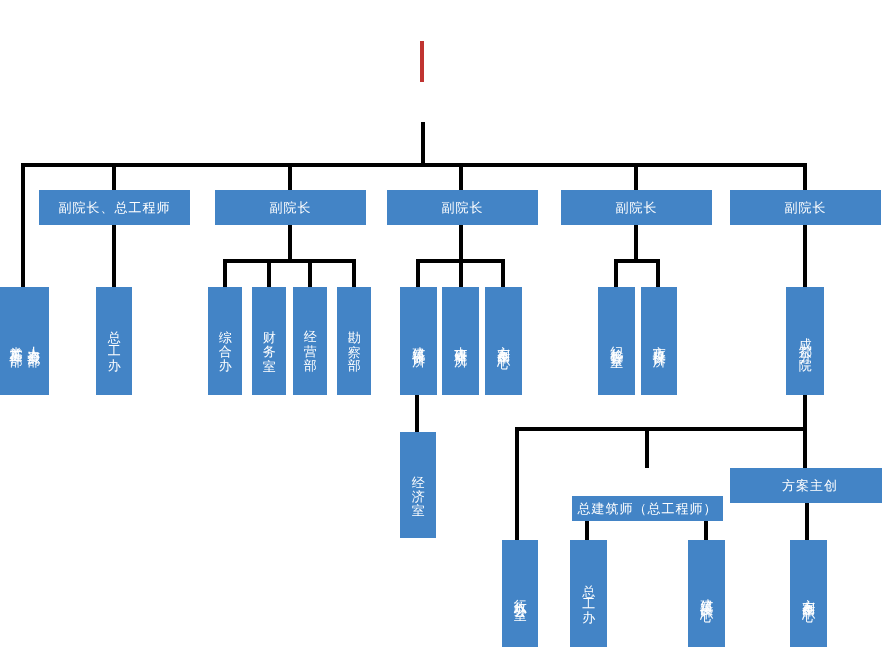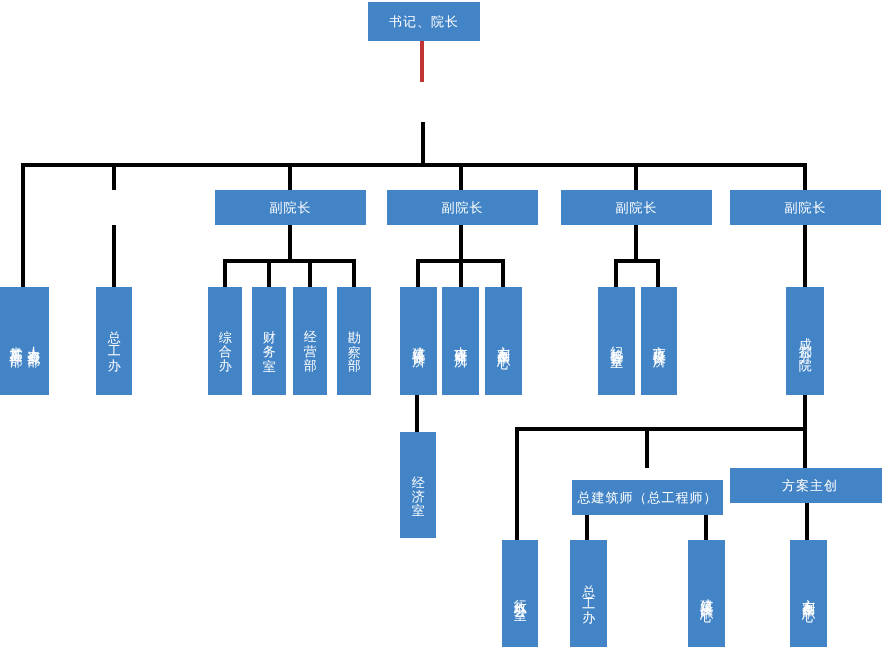--- a/index.html
+++ b/index.html
@@ -50,21 +50,21 @@
     <div class="edge" style="left: 656px; top: 263px; width: 4px; height: 24px; background: rgb(0, 0, 0);"></div>
     <div class="edge" style="left: 803px; top: 225px; width: 4px; height: 62px; background: rgb(0, 0, 0);"></div>
     <div class="edge" style="left: 415px; top: 395px; width: 4px; height: 37px; background: rgb(0, 0, 0);"></div>
     <div class="edge" style="left: 803px; top: 395px; width: 4px; height: 73px; background: rgb(0, 0, 0);"></div>
     <div class="edge" style="left: 515px; top: 427px; width: 292px; height: 4px; background: rgb(0, 0, 0);"></div>
     <div class="edge" style="left: 515px; top: 427px; width: 4px; height: 113px; background: rgb(0, 0, 0);"></div>
     <div class="edge" style="left: 645px; top: 431px; width: 4px; height: 37px; background: rgb(0, 0, 0);"></div>
     <div class="edge" style="left: 585px; top: 503px; width: 4px; height: 37px; background: rgb(0, 0, 0);"></div>
     <div class="edge" style="left: 704px; top: 503px; width: 4px; height: 37px; background: rgb(0, 0, 0);"></div>
     <div class="edge" style="left: 805px; top: 503px; width: 4px; height: 37px; background: rgb(0, 0, 0);"></div>
-    <div class="node hbox" style="left: 368px; top: 2px; width: 112px; height: 39px; background: rgb(67, 132, 198); color: rgb(255, 255, 255);">书记、院长</div>
+    <div class="node hbox" style="left: 39px; top: 190px; width: 151px; height: 35px; background: rgb(67, 132, 198); color: rgb(255, 255, 255);">副院长、总工程师</div>
     <div class="node hbox" style="left: 215px; top: 190px; width: 151px; height: 35px; background: rgb(67, 132, 198); color: rgb(255, 255, 255);">副院长</div>
     <div class="node hbox" style="left: 387px; top: 190px; width: 151px; height: 35px; background: rgb(67, 132, 198); color: rgb(255, 255, 255);">副院长</div>
     <div class="node hbox" style="left: 561px; top: 190px; width: 151px; height: 35px; background: rgb(67, 132, 198); color: rgb(255, 255, 255);">副院长</div>
     <div class="node hbox" style="left: 730px; top: 190px; width: 151px; height: 35px; background: rgb(67, 132, 198); color: rgb(255, 255, 255);">副院长</div>
     <div class="node vbox dual" style="left: 0px; top: 287px; width: 49px; height: 108px; background: rgb(67, 132, 198); color: rgb(255, 255, 255);">
       <span style="letter-spacing: 2px;">党群工作部</span>
       <span style="letter-spacing: 2px;">人力资源部</span>
     </div>
     <div class="node vbox" style="left: 96px; top: 287px; width: 36px; height: 108px; background: rgb(67, 132, 198); color: rgb(255, 255, 255);">
       <span style="letter-spacing: 14px;">总工办</span>
@@ -95,21 +95,21 @@
     </div>
     <div class="node vbox" style="left: 641px; top: 287px; width: 36px; height: 108px; background: rgb(67, 132, 198); color: rgb(255, 255, 255);">
       <span style="letter-spacing: 2px;">市政设计所</span>
     </div>
     <div class="node vbox" style="left: 786px; top: 287px; width: 38px; height: 108px; background: rgb(67, 132, 198); color: rgb(255, 255, 255);">
       <span style="letter-spacing: 7px;">成都分院</span>
     </div>
     <div class="node vbox" style="left: 400px; top: 432px; width: 36px; height: 106px; background: rgb(67, 132, 198); color: rgb(255, 255, 255);">
       <span style="letter-spacing: 13px;">经济室</span>
     </div>
-    <div class="node hbox" style="left: 572px; top: 480px; width: 151px; height: 35px; background: rgb(67, 132, 198); color: rgb(255, 255, 255);">总建筑师（总工程师）</div>
+    <div class="node hbox" style="left: 572px; top: 496px; width: 151px; height: 25px; background: rgb(67, 132, 198); color: rgb(255, 255, 255);">总建筑师（总工程师）</div>
     <div class="node hbox" style="left: 730px; top: 468px; width: 152px; height: 35px; background: rgb(67, 132, 198); color: rgb(255, 255, 255); padding-left: 8px;">方案主创</div>
     <div class="node vbox" style="left: 502px; top: 540px; width: 36px; height: 107px; background: rgb(67, 132, 198); color: rgb(255, 255, 255);">
       <span style="letter-spacing: 2px;">行政办公室</span>
     </div>
     <div class="node vbox" style="left: 570px; top: 540px; width: 37px; height: 107px; background: rgb(67, 132, 198); color: rgb(255, 255, 255);">
       <span style="letter-spacing: 13px;">总工办</span>
     </div>
     <div class="node vbox" style="left: 688px; top: 540px; width: 37px; height: 107px; background: rgb(67, 132, 198); color: rgb(255, 255, 255);">
       <span style="letter-spacing: 2px;">建筑设计中心</span>
     </div>

